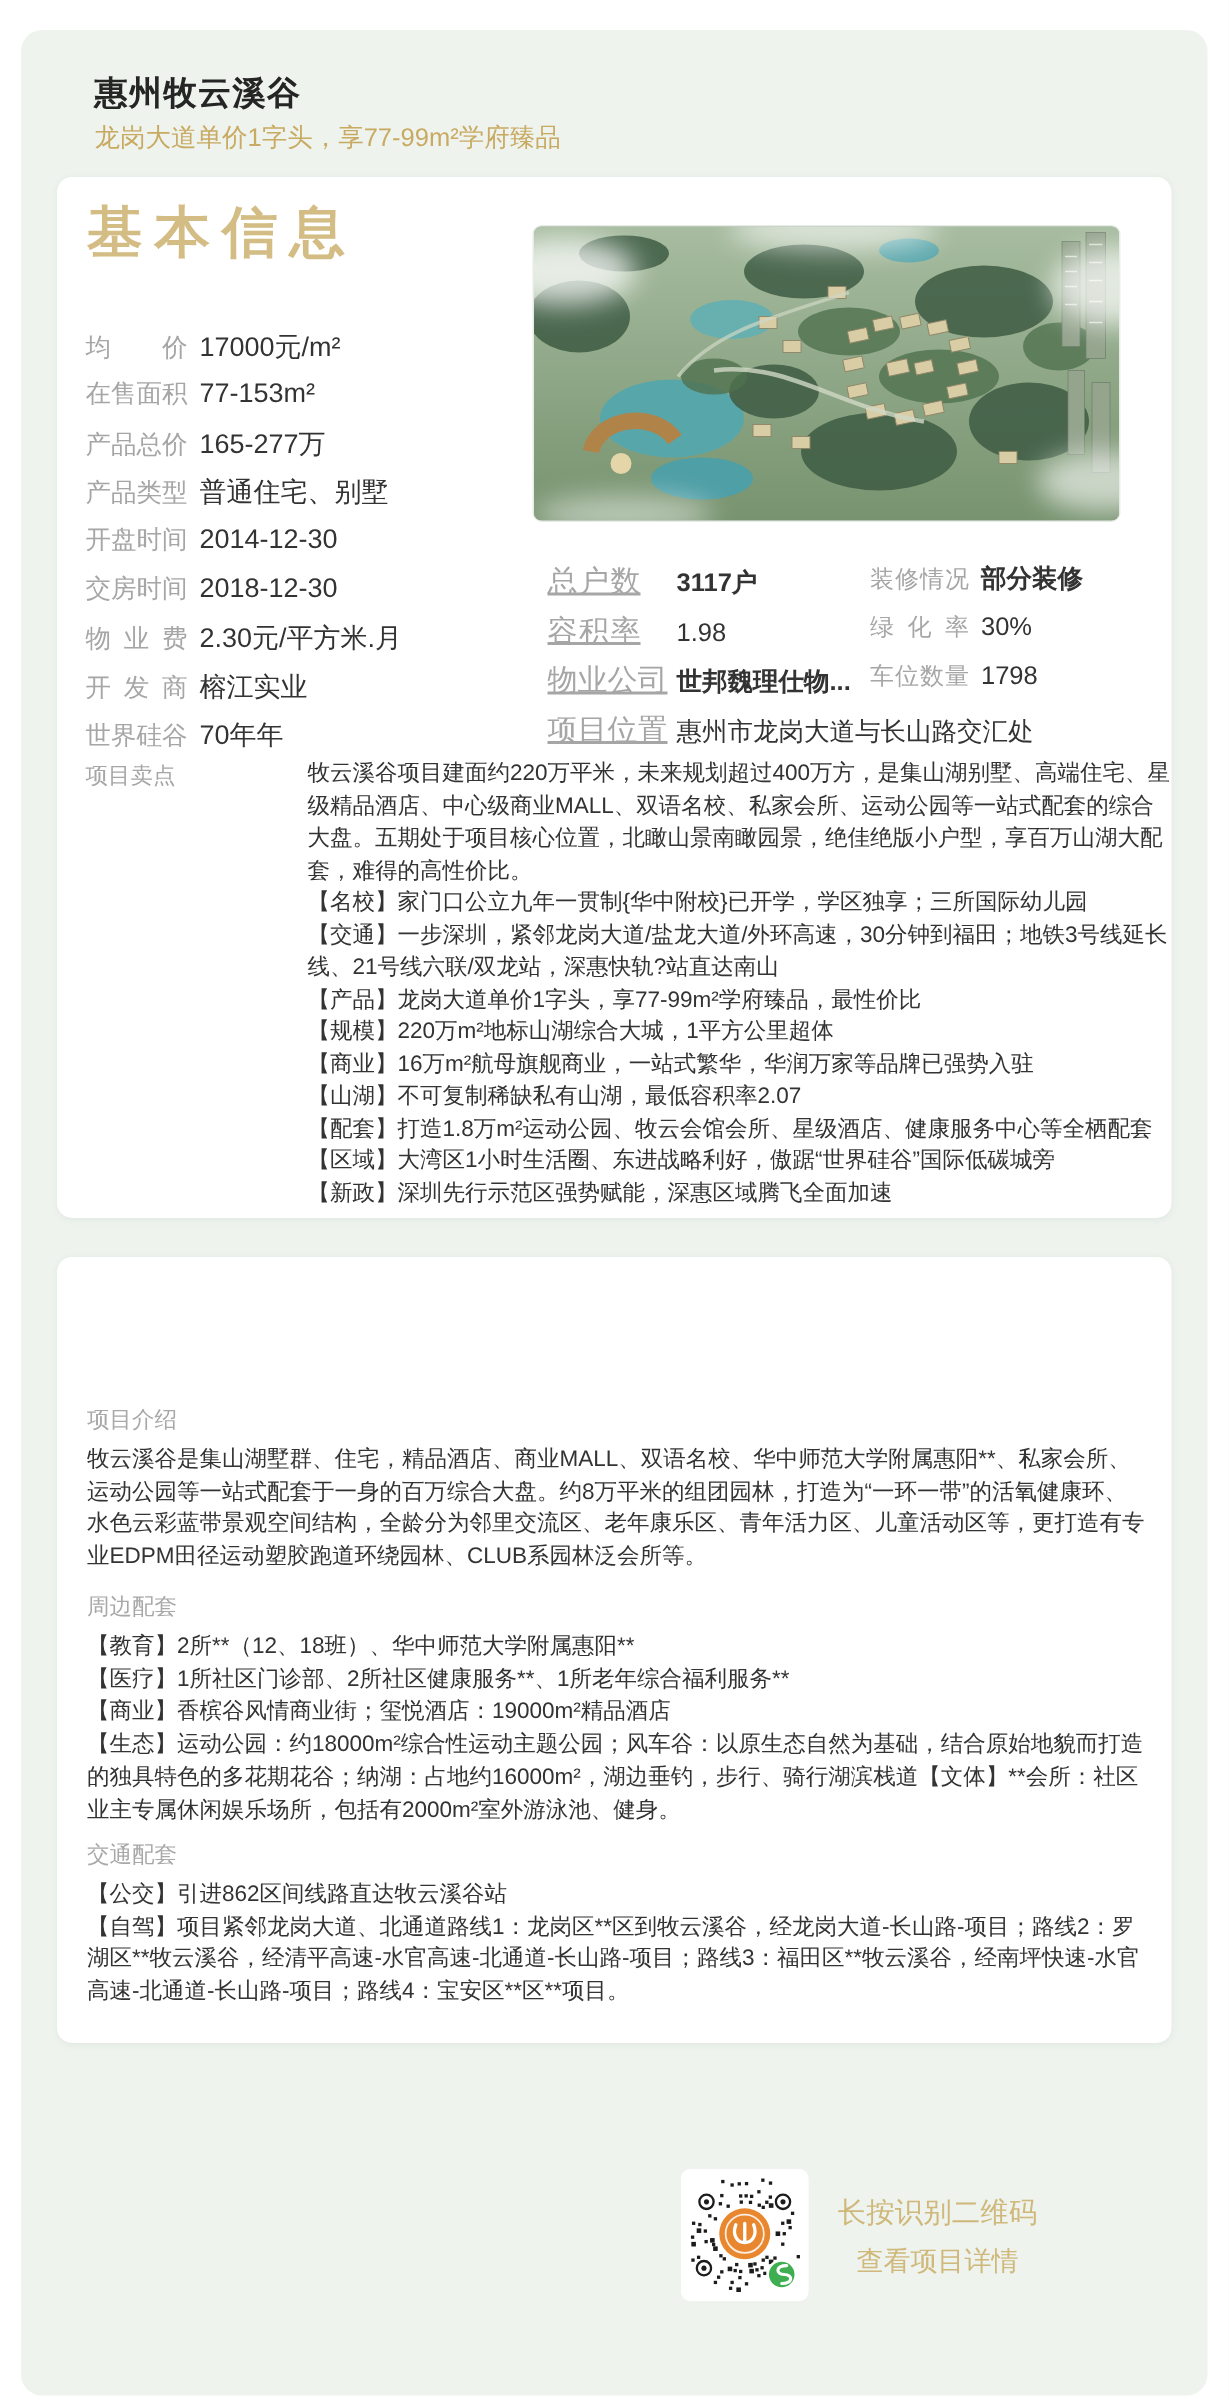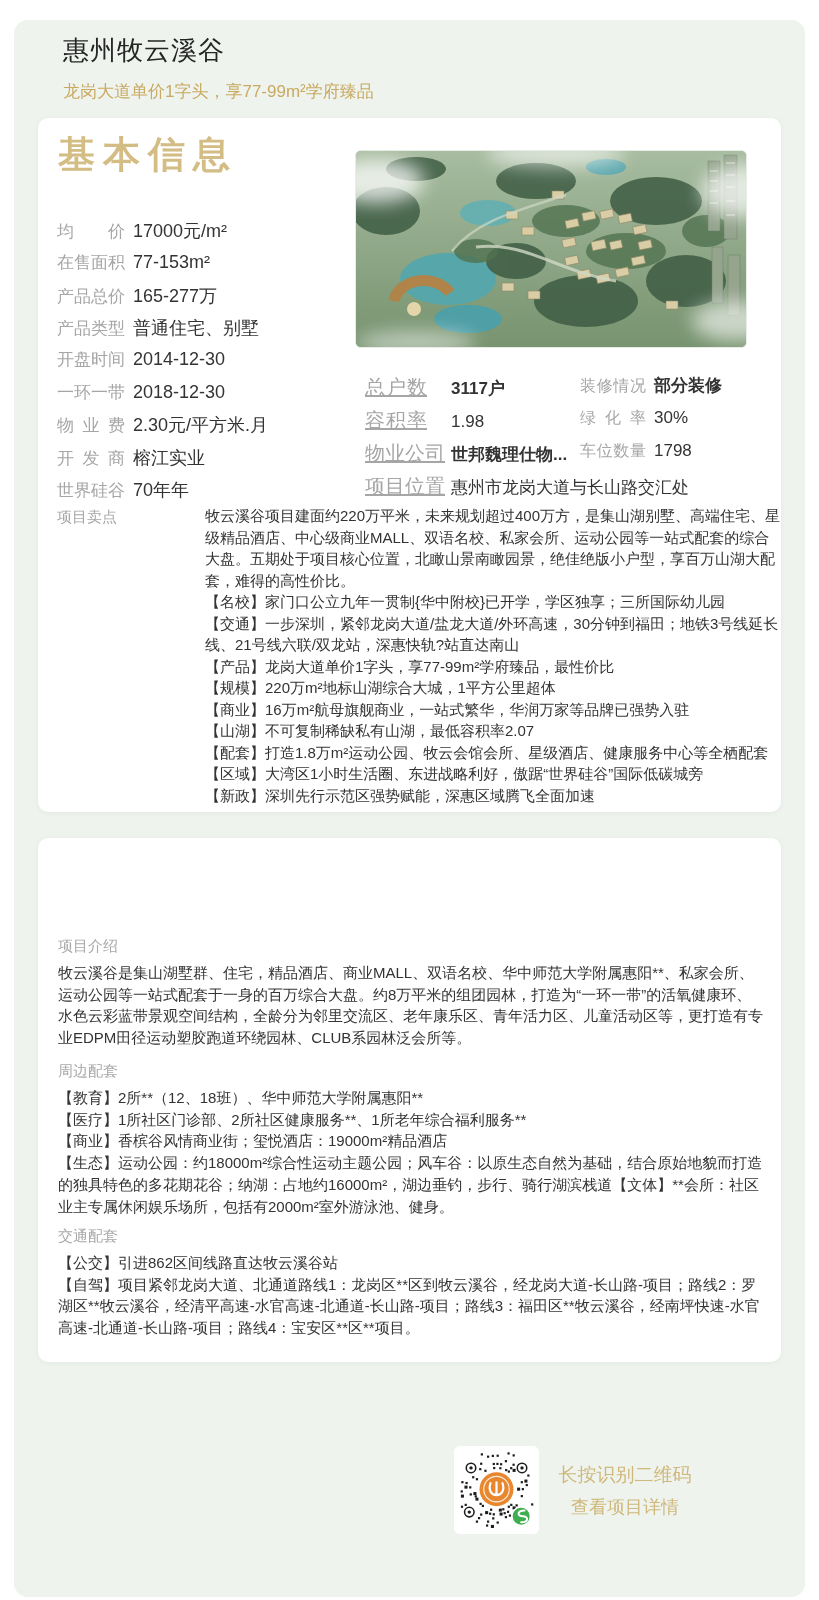--- a/index.html
+++ b/index.html
@@ -1,20 +1,20 @@
 <!DOCTYPE html>
 <html><head>
 <meta charset="utf-8">
 <style>
   html,body{margin:0;padding:0;background:#fff;}
   .page{position:relative;width:819px;height:1600px;background:#ffffff;overflow:hidden;
         font-family:"Liberation Sans","DejaVu Sans",sans-serif;}
   .container{position:absolute;left:14px;top:20px;width:791px;height:1577px;
              background:#eef3ee;border-radius:14px;}
-  .page-title{position:absolute;left:63px;top:33px;font-size:26px;font-weight:normal;color:#252525;letter-spacing:1px;}
+  .page-title{position:absolute;left:63px;top:47px;font-size:22px;font-weight:bold;color:#252525;letter-spacing:1px;}
   .page-subtitle{position:absolute;left:63px;top:80px;font-size:17px;color:#c9aa62;}
   .card{position:absolute;background:#ffffff;border-radius:10px;box-shadow:0 1px 4px rgba(120,140,120,0.10);}
   .card1{left:38px;top:118px;width:743px;height:694px;}
   .card2{left:38px;top:838px;width:743px;height:524px;}
   .section-title{position:absolute;left:20px;top:12px;font-size:37px;font-weight:bold;color:#d4bd85;letter-spacing:8px;}
   .hero{position:absolute;left:317px;top:32px;width:390px;height:196px;border-radius:6px;overflow:hidden;
         border:1px solid #e8ece6;background:#8fa98f;}
   .info-row{position:absolute;height:24px;white-space:nowrap;font-size:18px;}
   .ilabel{display:inline-block;color:#a6a6a6;font-size:17px;text-align:justify;text-align-last:justify;vertical-align:baseline;}
   .lw68{width:68px;margin-right:8px;}
@@ -134,21 +134,21 @@
           <ellipse cx="60" cy="192" rx="60" ry="12" opacity="0.5"></ellipse>
         </g>
       </svg>
     </div>
 
     <div class="info-row" style="left:19px;top:101px;"><span class="ilabel lw68">均价</span><span class="ival">17000元/m²</span></div>
     <div class="info-row" style="left:19px;top:133px;"><span class="ilabel lw68">在售面积</span><span class="ival">77-153m²</span></div>
     <div class="info-row" style="left:19px;top:166px;"><span class="ilabel lw68">产品总价</span><span class="ival">165-277万</span></div>
     <div class="info-row" style="left:19px;top:198px;"><span class="ilabel lw68">产品类型</span><span class="ival">普通住宅、别墅</span></div>
     <div class="info-row" style="left:19px;top:230px;"><span class="ilabel lw68">开盘时间</span><span class="ival">2014-12-30</span></div>
-    <div class="info-row" style="left:19px;top:263px;"><span class="ilabel lw68">一环一带</span><span class="ival">2018-12-30</span></div>
+    <div class="info-row" style="left:19px;top:263px;"><span class="ilabel lw68">交房时间</span><span class="ival">2018-12-30</span></div>
     <div class="info-row" style="left:19px;top:295px;"><span class="ilabel lw68">物业费</span><span class="ival">2.30元/平方米.月</span></div>
     <div class="info-row" style="left:19px;top:328px;"><span class="ilabel lw68">开发商</span><span class="ival">榕江实业</span></div>
     <div class="info-row" style="left:19px;top:360px;"><span class="ilabel lw68">世界硅谷</span><span class="ival">70年年</span></div>
 
     <div class="info-row" style="left:327px;top:256px;"><span class="ilabel lw62">总户数</span><span class="ival17" style="font-weight:bold;">3117户</span></div>
     <div class="info-row" style="left:542px;top:256px;"><span class="ilabel lw66">装修情况</span><span class="ival17" style="font-weight:bold;">部分装修</span></div>
     <div class="info-row" style="left:327px;top:289px;"><span class="ilabel lw62">容积率</span><span class="ival17">1.98</span></div>
     <div class="info-row" style="left:542px;top:289px;"><span class="ilabel lw66">绿化率</span><span class="ival17">30%</span></div>
     <div class="info-row" style="left:327px;top:322px;"><span class="ilabel lw62">物业公司</span><span class="ival17" style="font-weight:bold;">世邦魏理仕物...</span></div>
     <div class="info-row" style="left:542px;top:322px;"><span class="ilabel lw66">车位数量</span><span class="ival17">1798</span></div>

